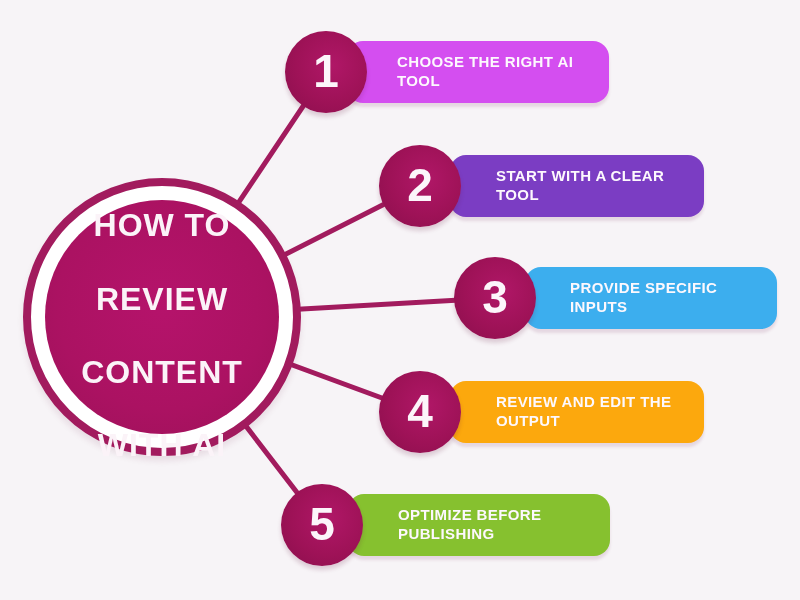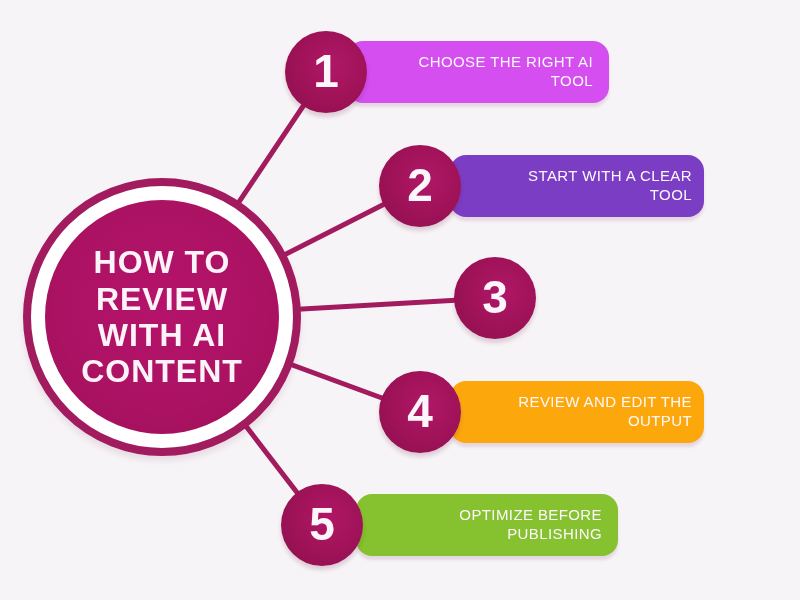--- a/index.html
+++ b/index.html
@@ -8,22 +8,22 @@
     position:relative;width:800px;height:600px;overflow:hidden;
     background:#f7f4f7;
   }
   .connectors{position:absolute;left:0;top:0;z-index:1;}
   .step-bar{
     position:absolute;z-index:2;height:62px;border-radius:16px;
     display:flex;align-items:center;justify-content:center;
     box-shadow:0 4px 3px rgba(120,40,90,0.14);
   }
   .step-bar .label{
-    max-width:196px;text-align:right;
-    color:#fdf8fd;font-weight:normal;font-size:15px;line-height:1.25;
+    max-width:196px;text-align:left;
+    color:#fdf8fd;font-weight:bold;font-size:15px;line-height:1.25;
     letter-spacing:0.4px;padding-left:34px;
   }
   .step-circle{
     position:absolute;z-index:3;width:82px;height:82px;border-radius:50%;
     background:radial-gradient(circle at 58% 42%, #b01767 0%, #9e1257 55%, #8a0f4c 100%);
     display:flex;align-items:center;justify-content:center;
     box-shadow:0 4px 4px rgba(100,20,60,0.18);
   }
   .step-circle .num{
     color:#fcf5fa;font-weight:bold;font-size:46px;line-height:1;
@@ -37,21 +37,21 @@
   .hub-inner{
     position:absolute;z-index:5;left:45px;top:200px;width:234px;height:234px;
     border-radius:50%;
     background:radial-gradient(circle at 50% 45%, #b5136b 0%, #ab1262 60%, #9c1158 100%);
     display:flex;align-items:center;justify-content:center;text-align:center;
   }
   .hub-title{
     color:#fbf3f8;font-weight:bold;font-size:32px;line-height:1.14;
     letter-spacing:1px;
   }
-  .hub-title span{display:block;}
+  .hub-title span{display:block;margin-top:37px;}
 </style>
 </head>
 <body>
 
 <div class="canvas">
 
   <svg class="connectors" width="800" height="600" viewBox="0 0 800 600">
     <line x1="162" y1="317" x2="326" y2="72" stroke="#a21b5e" stroke-width="5" stroke-linecap="round"></line>
     <line x1="162" y1="317" x2="420" y2="186" stroke="#a21b5e" stroke-width="5" stroke-linecap="round"></line>
     <line x1="162" y1="317" x2="495" y2="298" stroke="#a21b5e" stroke-width="5" stroke-linecap="round"></line>
@@ -60,26 +60,29 @@
   </svg>
 
   <div class="step-bar" style="left: 347px; top: 41px; width: 262px; background-color: rgb(212, 78, 240);">
     <div class="label">CHOOSE THE RIGHT AI TOOL</div>
   </div>
 
   <div class="step-bar" style="left: 450px; top: 155px; width: 254px; background-color: rgb(123, 61, 195);">
     <div class="label">START WITH A CLEAR TOOL</div>
   </div>
 
+  <div class="step-bar" style="left: 525px; top: 267px; width: 252px; background-color: rgb(60, 174, 238);">
+    <div class="label">PROVIDE SPECIFIC INPUTS</div>
+  </div>
 
   <div class="step-bar" style="left: 450px; top: 381px; width: 254px; background-color: rgb(252, 168, 13);">
     <div class="label">REVIEW AND EDIT THE OUTPUT</div>
   </div>
 
-  <div class="step-bar" style="left: 356px; top: 494px; width: 262px; background-color: rgb(134, 193, 47);">
+  <div class="step-bar" style="left: 348px; top: 494px; width: 262px; background-color: rgb(134, 193, 47);">
     <div class="label">OPTIMIZE BEFORE PUBLISHING</div>
   </div>
 
   <div class="step-circle" style="left:285px;top:31px;">
     <div class="num">1</div>
   </div>
   <div class="step-circle" style="left:379px;top:145px;">
     <div class="num">2</div>
   </div>
   <div class="step-circle" style="left:454px;top:257px;">
@@ -90,18 +93,18 @@
   </div>
   <div class="step-circle" style="left:281px;top:484px;">
     <div class="num">5</div>
   </div>
 
   <div class="hub-outer"></div>
   <div class="hub-inner">
     <div class="hub-title">
       <span>HOW TO</span>
       <span>REVIEW</span>
+      <span>CONTENT</span>
       <span>WITH AI</span>
-      <span>CONTENT</span>
     </div>
   </div>
 
 </div>
 
 </body></html>

